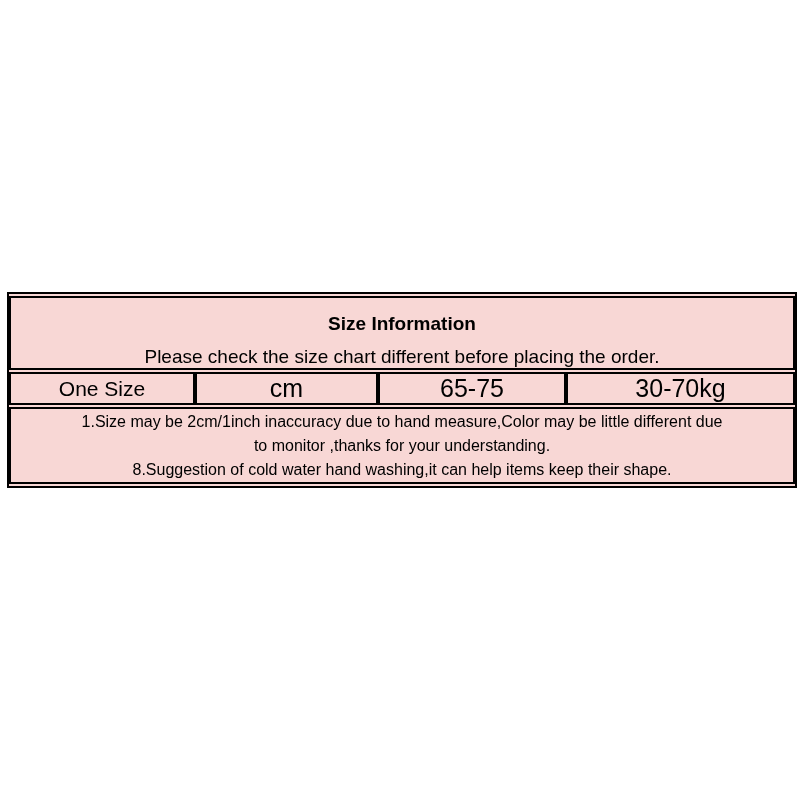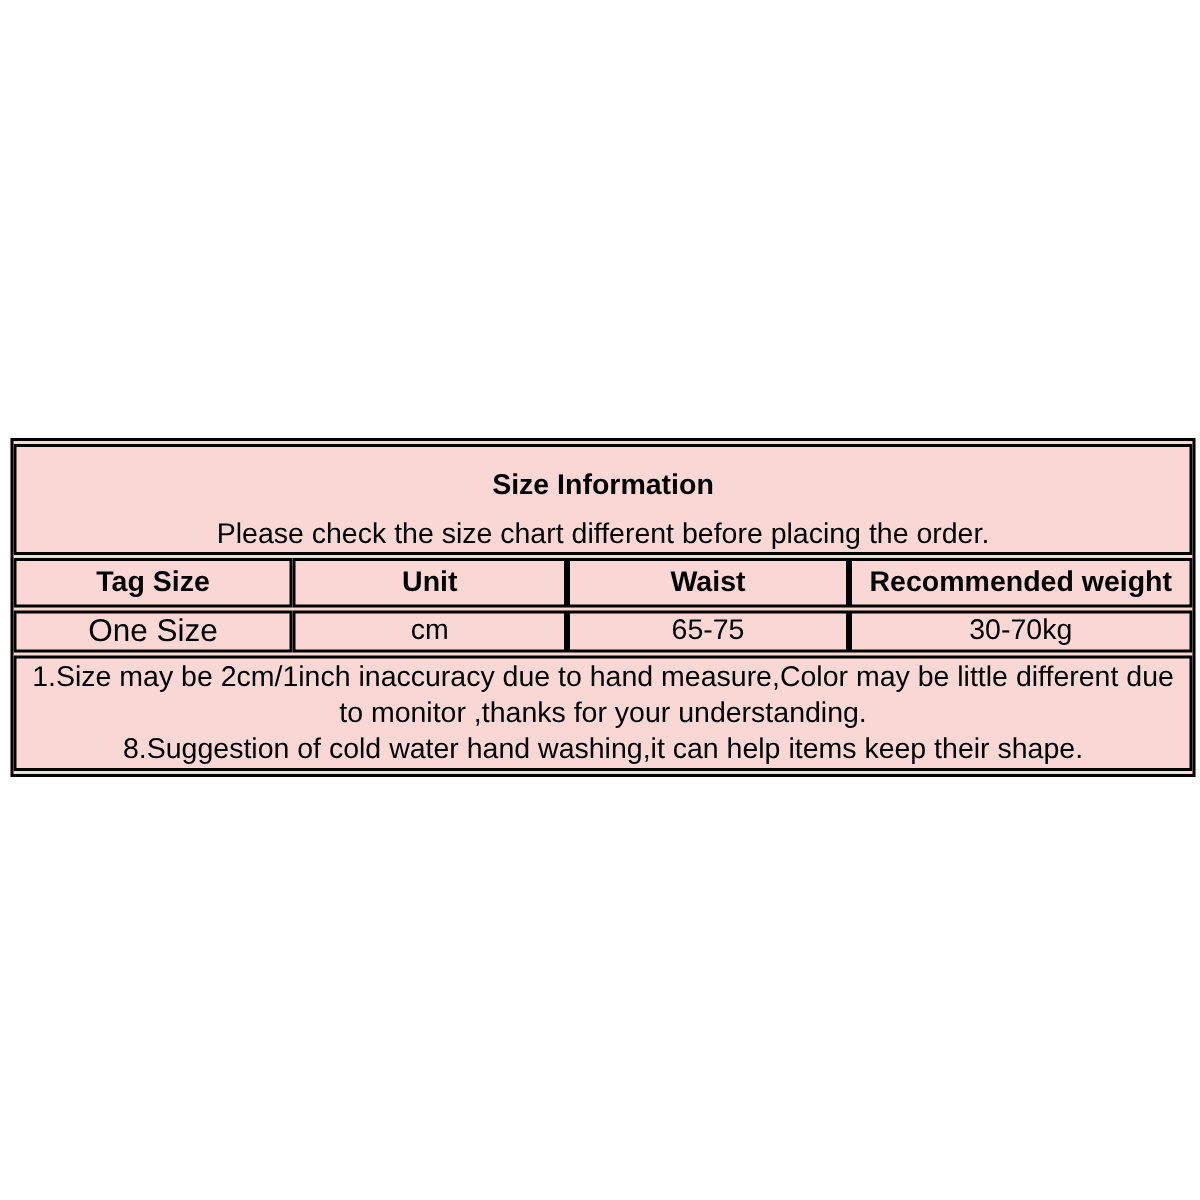--- a/index.html
+++ b/index.html
@@ -60,35 +60,35 @@
     font-size: 19px;
     line-height: 22px;
   }
   td.hdr-cell {
     height: 33px;
     font-size: 19px;
     font-weight: 700;
   }
   td.val-cell {
     height: 23px;
-    font-size: 19px;
+    font-size: 25px;
     background: var(--data-row-bg);
   }
   td.val-cell.tag-size-val {
     font-size: 21px;
     font-weight: 400;
   }
   td.notes-cell {
     height: 72px;
     text-align: left;
     vertical-align: top;
     padding: 1px 3px 0 3px;
   }
   .note-line {
-    font-size: 19px;
+    font-size: 16px;
     line-height: 24px;
     white-space: nowrap;
   }
 </style>
 </head>
 <body>
 
 <div class="canvas">
   <div class="chart-pos">
     <table class="size-table">
@@ -99,26 +99,20 @@
         <col style="width:229px">
       </colgroup>
       <tbody>
         <tr>
           <td class="title-cell" colspan="4">
             <div class="tbl-title">Size Information</div>
             <div class="tbl-subtitle">Please check the size chart different before placing the order.</div>
           </td>
         </tr>
         <tr>
-          <td class="hdr-cell">Tag Size</td>
-          <td class="hdr-cell">Unit</td>
-          <td class="hdr-cell">Waist</td>
-          <td class="hdr-cell">Recommended weight</td>
-        </tr>
-        <tr>
           <td class="val-cell tag-size-val">One Size</td>
           <td class="val-cell">cm</td>
           <td class="val-cell">65-75</td>
           <td class="val-cell">30-70kg</td>
         </tr>
         <tr>
           <td class="notes-cell" colspan="4">
             <div class="note-line">1.Size may be 2cm/1inch inaccuracy due to hand measure,Color may be little different due</div>
             <div class="note-line">to monitor ,thanks for your understanding.</div>
             <div class="note-line">8.Suggestion of cold water hand washing,it can help items keep their shape.</div>

